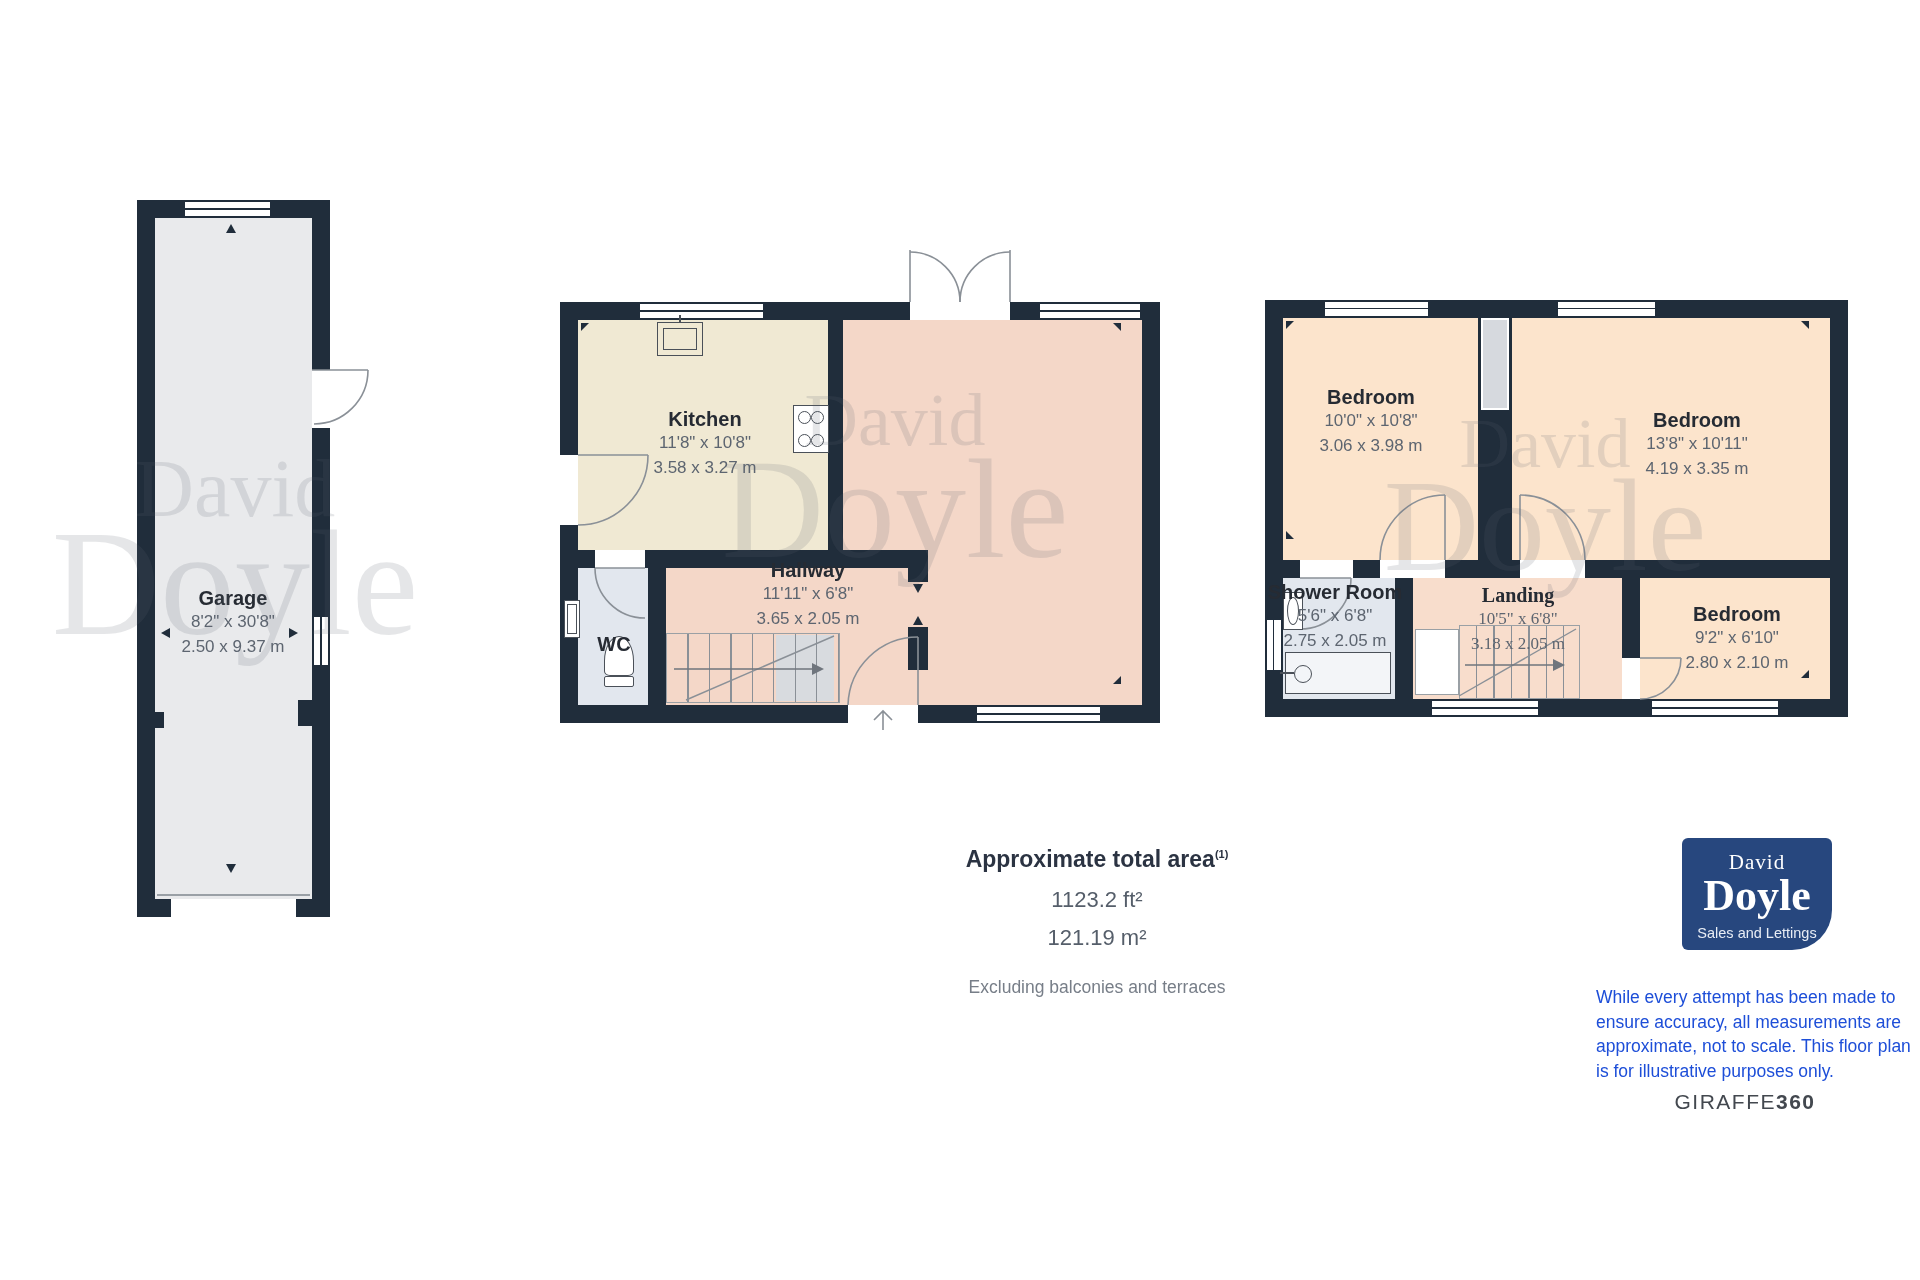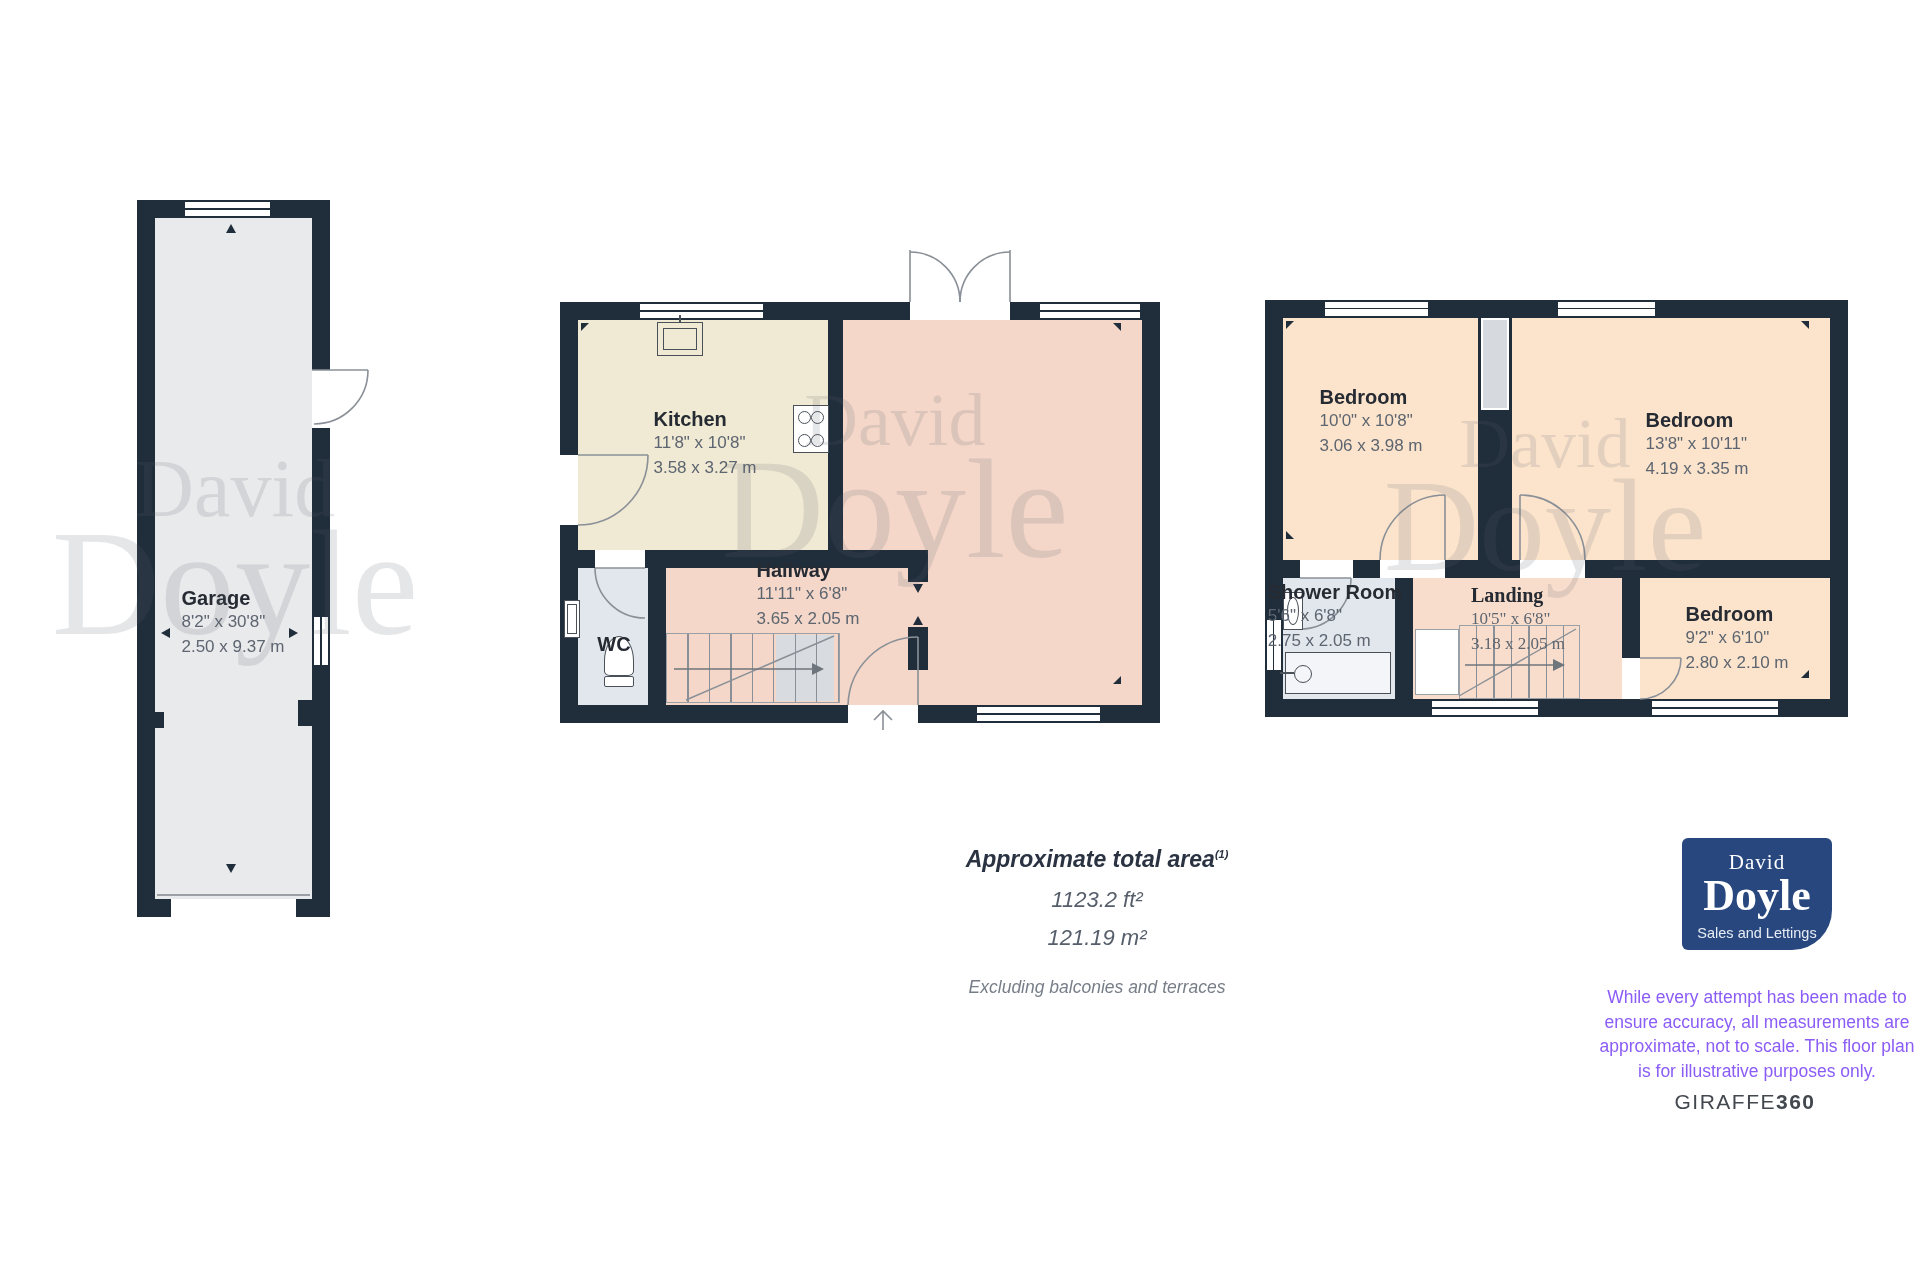--- a/index.html
+++ b/index.html
@@ -6,21 +6,21 @@
   .canvas{position:relative;width:1920px;height:1280px;background:#fff;overflow:hidden;
           font-family:"Liberation Sans",sans-serif;}
   .plan{position:absolute;}
   .wall{position:absolute;background:#202d3b;}
   .fill{position:absolute;}
   .gap{position:absolute;background:#fff;}
   .win-h{position:absolute;height:18px;background:linear-gradient(to bottom,#202d3b 0 2px,#fff 2px 8px,#202d3b 8px 9.5px,#fff 9.5px 16px,#202d3b 16px 18px);}
   .win-v{position:absolute;width:18px;background:linear-gradient(to right,#202d3b 0 2px,#fff 2px 8px,#202d3b 8px 9.5px,#fff 9.5px 16px,#202d3b 16px 18px);}
   .door{position:absolute;overflow:visible;}
   .door path,.door line{stroke:#8a9097;stroke-width:1.6;fill:none;}
-  .room-label{position:absolute;transform:translateX(-50%);text-align:left;white-space:nowrap;}
+  .room-label{position:absolute;transform:translateX(-50%);text-align:center;white-space:nowrap;}
   .room-label .nm{display:block;font-weight:bold;font-size:20px;color:#262b33;line-height:1.2;}
   .room-label .dim{display:block;font-size:17px;color:#5d6570;line-height:1.45;}
   .tk{position:absolute;width:0;height:0;border-style:solid;}
   .tk-up{border-width:0 5px 9px 5px;border-color:transparent transparent #202d3b transparent;}
   .tk-down{border-width:9px 5px 0 5px;border-color:#202d3b transparent transparent transparent;}
   .tk-left{border-width:5px 9px 5px 0;border-color:transparent #202d3b transparent transparent;}
   .tk-right{border-width:5px 0 5px 9px;border-color:transparent transparent transparent #202d3b;}
   .tk-tl{border-width:8px 8px 0 0;border-color:#202d3b transparent transparent transparent;}
   .tk-tr{border-width:0 8px 8px 0;border-color:transparent #202d3b transparent transparent;}
   .tk-br{border-width:0 0 8px 8px;border-color:transparent transparent #202d3b transparent;}
@@ -34,22 +34,22 @@
   .summary .t1{font-size:23px;font-weight:bold;color:#2b3342;}
   .summary .t1 sup{font-size:11px;}
   .summary .t2{font-size:22px;color:#555e6a;margin-top:14px;}
   .summary .t3{font-size:22px;color:#555e6a;margin-top:12px;}
   .summary .t4{font-size:17.5px;color:#777e88;margin-top:26px;}
   .logo{position:absolute;background:#27477e;border-radius:6px 6px 40px 6px;text-align:center;
         color:#fff;font-family:"Liberation Serif",serif;}
   .logo .l1{font-size:21px;margin-top:12px;letter-spacing:1px;}
   .logo .l2{font-size:44px;font-weight:bold;line-height:0.95;}
   .logo .l3{font-family:"Liberation Sans",sans-serif;font-size:14.5px;color:#e8edf5;margin-top:8px;}
-  .disclaimer{position:absolute;width:322px;transform:translateX(-50%);text-align:center;
-              font-size:17.5px;line-height:24.5px;color:#8b5cf6;}
+  .disclaimer{position:absolute;width:322px;transform:translateX(-50%);text-align:left;
+              font-size:17.5px;line-height:24.5px;color:#1d4ed8;}
   .giraffe{position:absolute;transform:translateX(-50%);font-size:21px;color:#43484f;letter-spacing:1.5px;}
   .giraffe b{font-weight:bold;}
 </style>
 </head>
 <body>
 
 <div class="canvas">
 
   <div class="plan" style="left:137px;top:200px;width:193px;height:717px;">
     <div class="fill" style="left:18px;top:18px;width:157px;height:681px;background:#e9eaec;"></div>
@@ -277,21 +277,21 @@
   </div>
   <div class="wm" style="left:660px;top:390px;width:470px;">
     <div style="font-size:74px;">David</div>
     <div style="font-size:142px;">Doyle</div>
   </div>
   <div class="wm" style="left:1330px;top:415px;width:430px;">
     <div style="font-size:70px;">David</div>
     <div style="font-size:132px;">Doyle</div>
   </div>
 
-  <div class="summary" style="left:1097px;top:846px;font-style:italic;">
+  <div class="summary" style="left:1097px;top:846px;">
     <div class="t1"><span>Approximate total area</span><sup>(1)</sup></div>
     <div class="t2">1123.2 ft²</div>
     <div class="t3">121.19 m²</div>
     <div class="t4">Excluding balconies and terraces</div>
   </div>
 
   <div class="logo" style="left:1682px;top:838px;width:150px;height:112px;">
     <div class="l1">David</div>
     <div class="l2">Doyle</div>
     <div class="l3">Sales and Lettings</div>

